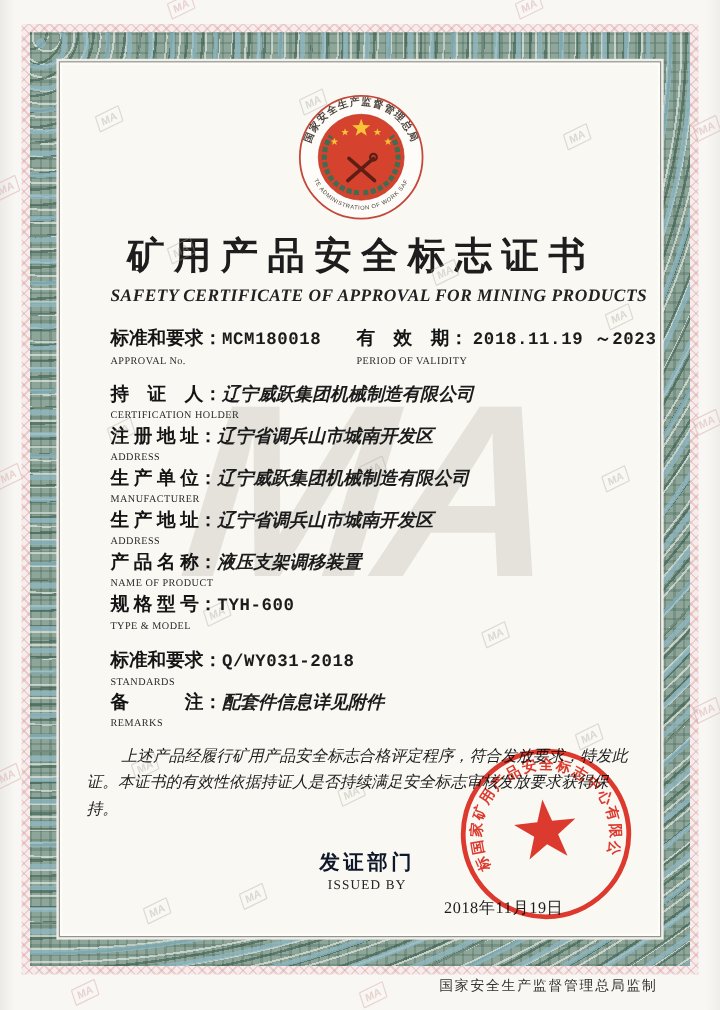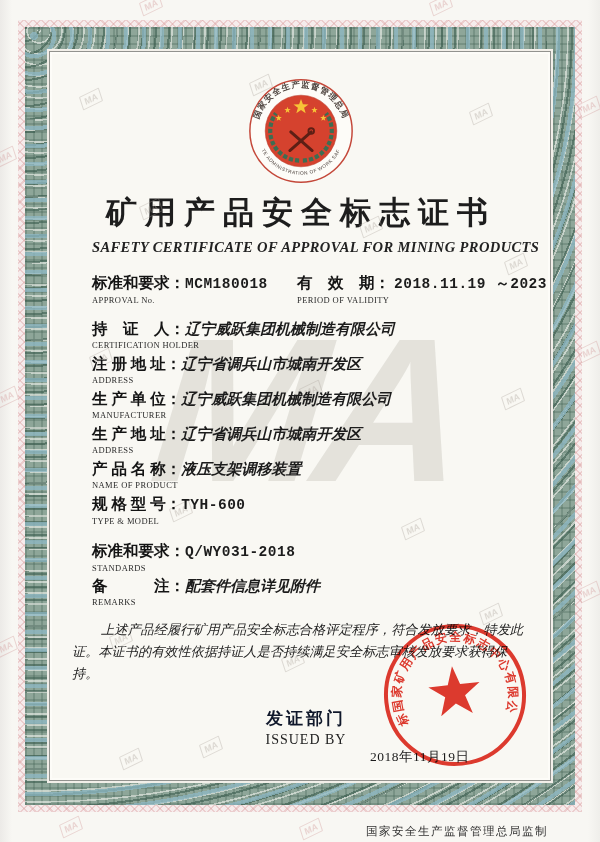--- a/index.html
+++ b/index.html
@@ -76,26 +76,26 @@
   .field-block { margin-bottom:2px; height:33px; }
   .field-block:nth-child(7) { margin-top:14px; }
   .field-line { line-height:20px; white-space:nowrap; }
   
   .statement {
     position:relative; z-index:2; margin:10px -20px 0 -20px;
     font-size:13.2px; line-height:1.65; color:#1e1e1e; text-indent:2.2em; font-style:italic;
   }
   .issued { position:absolute; left:186px; top:655px; width:140px; text-align:center; z-index:2; }
   .issued-cn { font-size:17px; font-weight:bold; letter-spacing:3px; color:#0f172a; }
-  .issued-en { font-size:14px; letter-spacing:1px; color:#222; margin-top:2px; }
+  .issued-en { font-size:11px; letter-spacing:1px; color:#222; margin-top:2px; }
   .issue-date { position:absolute; left:320px; top:696px; z-index:2; font-size:13.5px; color:#1c1c1c; letter-spacing:.5px; }
   .stamp { position:absolute; left:330px; top:568px; width:150px; height:150px; z-index:3; mix-blend-mode:multiply; opacity:.92; }
   
   .bottom-note {
-    position:absolute; right:52px; bottom:3px; z-index:2;
+    position:absolute; right:52px; bottom:13px; z-index:2;
     font-size:11.5px; letter-spacing:1.5px; color:#333;
   }
 </style>
 </head>
 <body>
 
 <div class="page">
 
   <span class="wm pink" style="left:-6px;top:150px">MA</span>
   <span class="wm pink" style="left:-4px;top:390px">MA</span>

